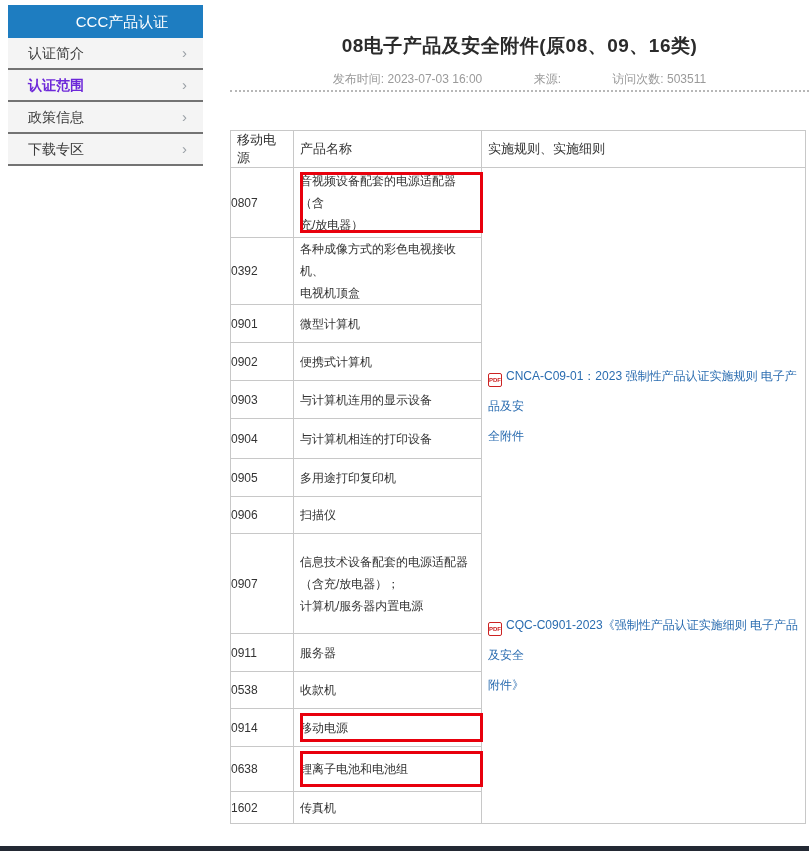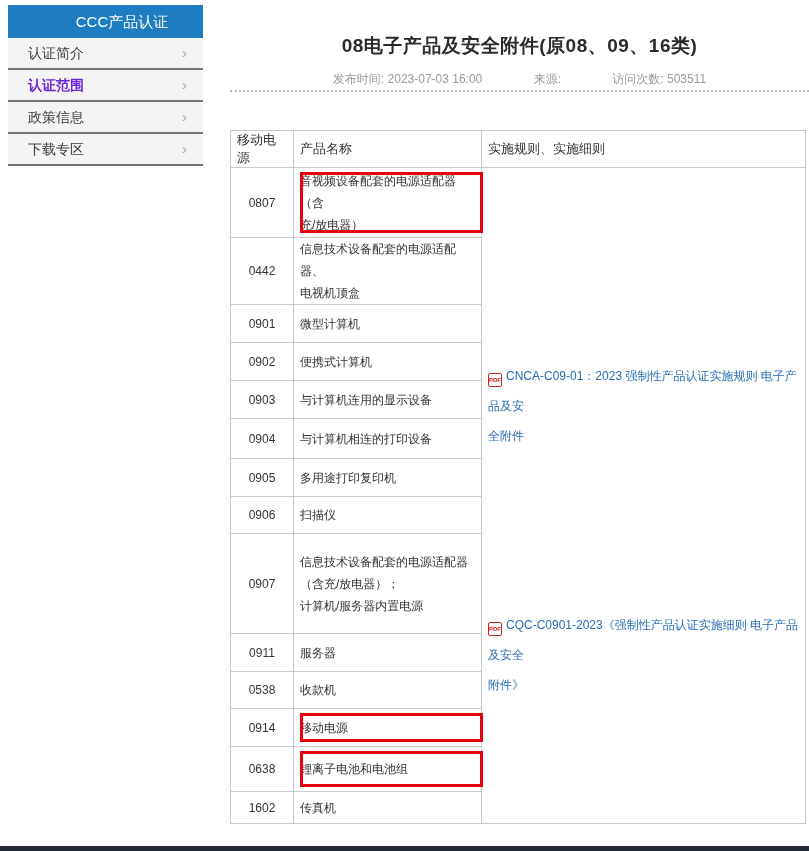--- a/index.html
+++ b/index.html
@@ -29,21 +29,21 @@
   .dotted { position:absolute; left:0; top:90px; width:579px;
             border-top:2px dotted #b7b7b7; }
 
   
   .tbl-wrap { position:absolute; left:0; top:130px; width:575px; }
   table { border-collapse:collapse; table-layout:fixed; width:575px;
           font-size:12px; color:#333; }
   th, td { border:1px solid #c8c8c8; font-weight:normal; }
   th { height:37px; text-align:left; padding:0 6px; font-size:13px; vertical-align:middle; }
   col.c-code { width:63px; } col.c-name { width:188px; } col.c-rules { width:324px; }
-  td.code { text-align:center; vertical-align:middle; }
+  td.code { vertical-align:middle; }
   td.name { vertical-align:middle; padding:0 2px 0 6px; line-height:22px;
             white-space:pre-line; position:relative; }
   td.rules { vertical-align:top; position:relative; }
 
   .redbox { position:absolute; left:6px; right:-2px; top:4px; bottom:4px;
             border:3px solid #e8000d; pointer-events:none; }
 
   .pdf-link { position:absolute; left:6px; width:316px; line-height:30px;
               font-size:12px; color:#2a6cb0; cursor:pointer; white-space:pre-line; }
   .pdf-ico { display:inline-block; width:14px; height:14px; border:1px solid #cc2222;
@@ -112,22 +112,22 @@
               <td class="name">音视频设备配套的电源适配器（含
 充/放电器）<div class="redbox"></div></td>
               <td class="rules" rowspan="15">
                 <div class="pdf-link" style="top: 193px;"><span class="pdf-ico">PDF</span>CNCA-C09-01：2023 强制性产品认证实施规则 电子产品及安
 全附件</div>
                 <div class="pdf-link" style="top: 442px;"><span class="pdf-ico">PDF</span>CQC-C0901-2023《强制性产品认证实施细则 电子产品及安全
 附件》</div>
               </td>
             </tr>
             <tr style="height: 65px;">
-              <td class="code">0442</td>
-              <td class="name">信息技术设备配套的电源适配器、
+              <td class="code">0392</td>
+              <td class="name">各种成像方式的彩色电视接收机、
 电视机顶盒</td>
             </tr>
             <tr style="height: 38px;">
               <td class="code">0901</td>
               <td class="name">微型计算机</td>
             </tr>
             <tr style="height: 38px;">
               <td class="code">0902</td>
               <td class="name">便携式计算机</td>
             </tr>

